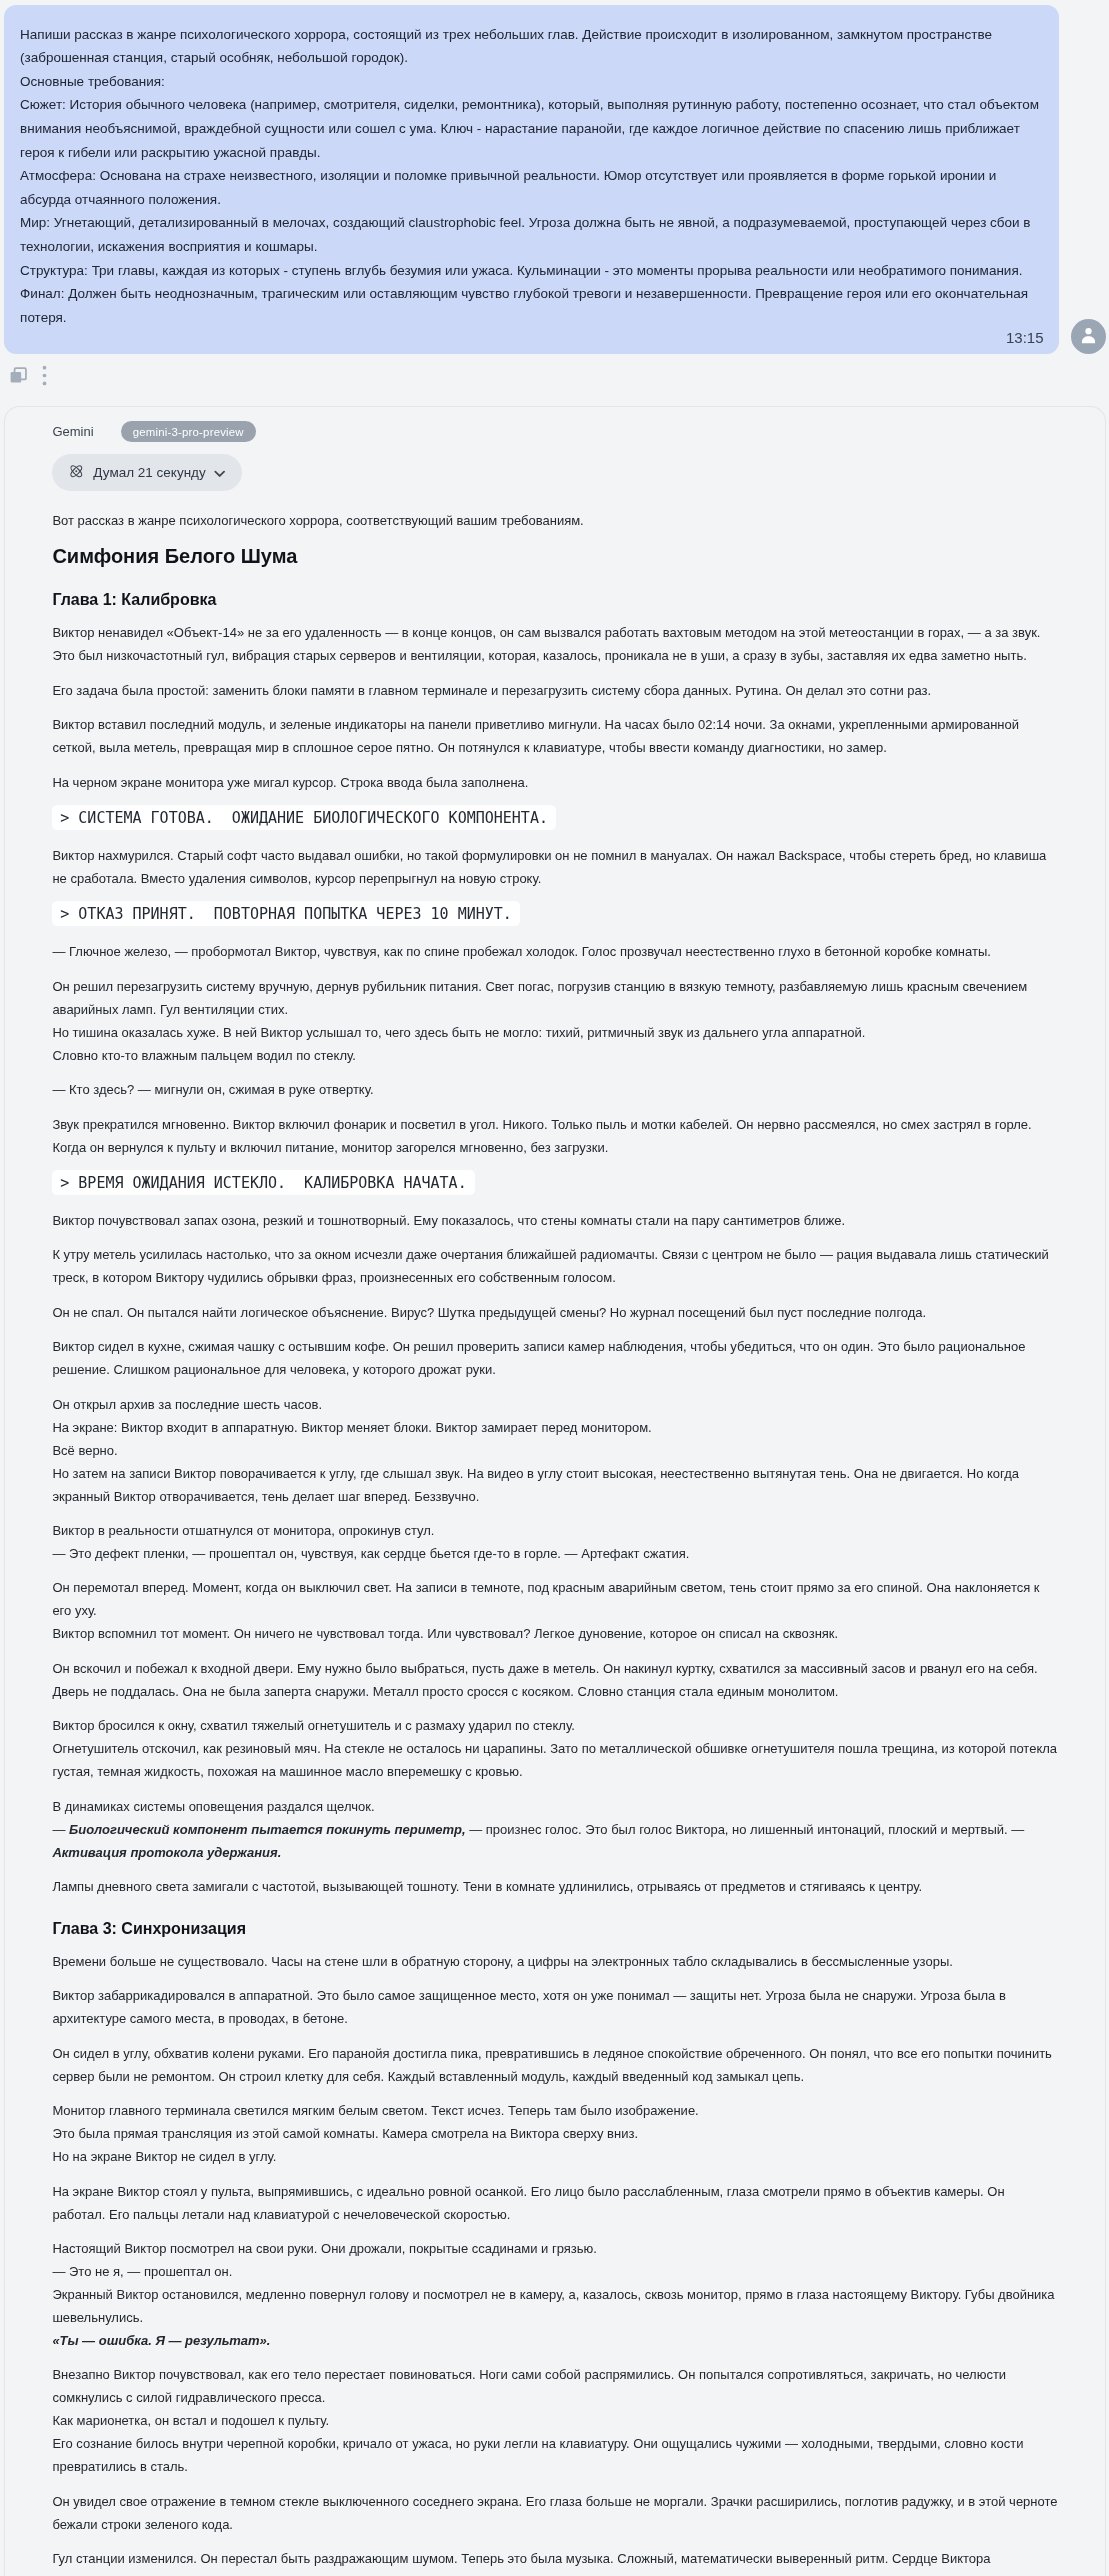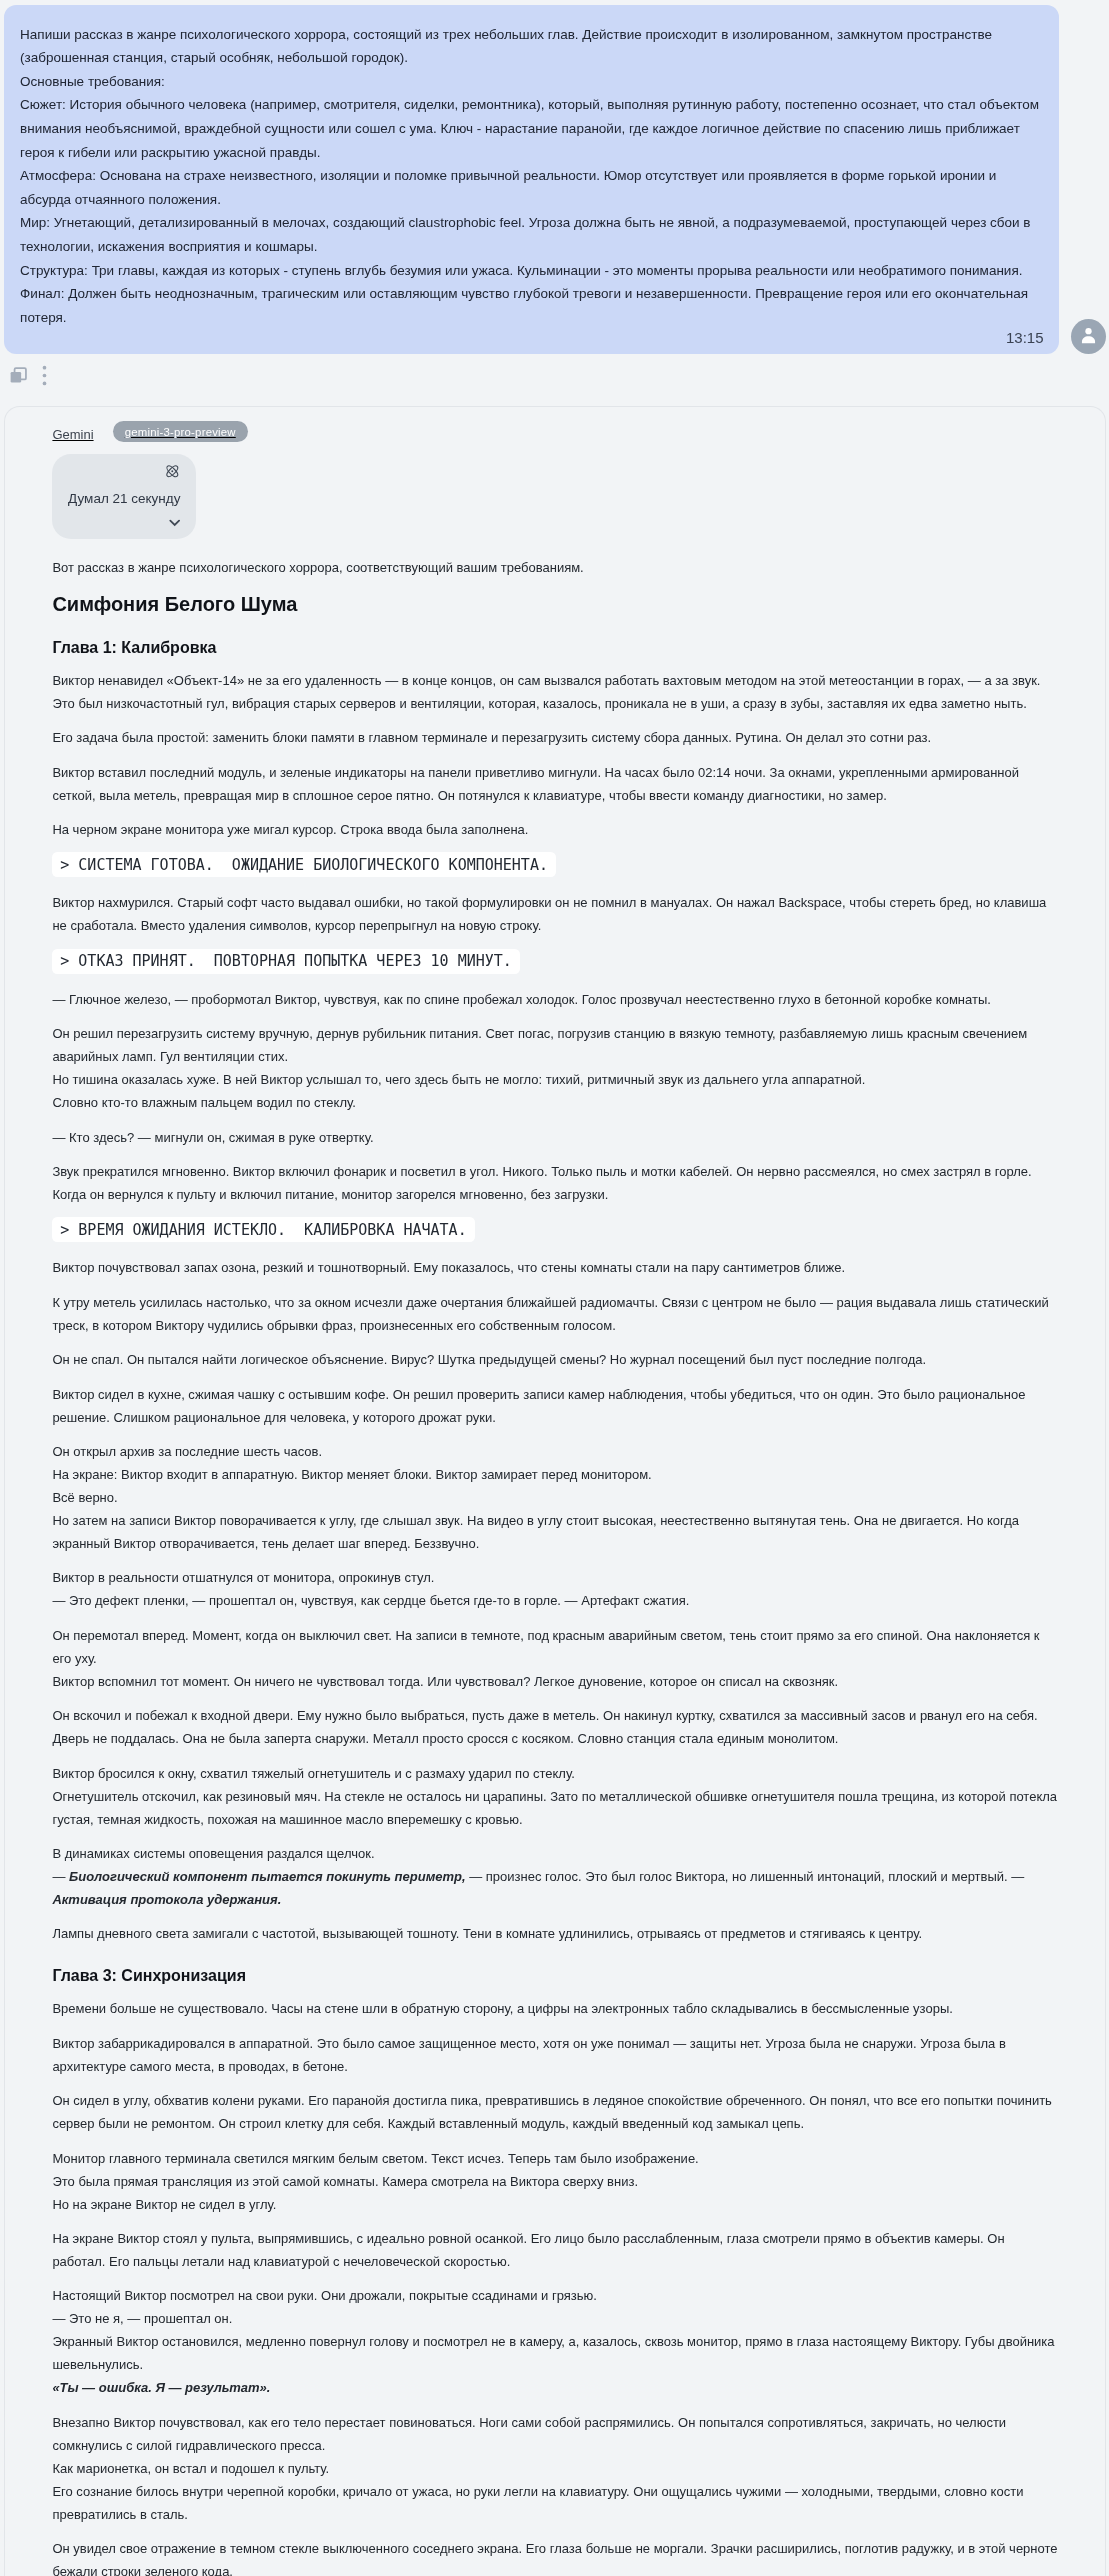--- a/index.html
+++ b/index.html
@@ -29,26 +29,26 @@
     flex:0 0 35px;display:flex;align-items:center;justify-content:center;}
 
   
   .actions-row{display:flex;align-items:center;gap:12.2px;padding:8.7px 0 7px 3.5px;height:30px;}
   .icon-btn{background:none;border:none;padding:0;margin:0;cursor:pointer;display:flex;align-items:center;}
 
   
   .response-card{position:relative;margin-top:7px;border:0.9px solid var(--card-border);border-bottom:none;
     border-radius:15.7px 15.7px 0 0;background:var(--page-bg);
     box-sizing:border-box;min-height:2148px;padding:14px 47px 61px 47px;}
-  .resp-header{display:flex;align-items:flex-end;gap:19px;text-decoration:underline;}
+  .resp-header{display:flex;align-items:center;gap:27px;}
   .assistant-name{font-size:13px;color:#3c434e;}
   .badge{background:var(--badge-bg);color:#fff;font-size:11.4px;padding:4.4px 12.2px;border-radius:872px;letter-spacing:0.2px;}
-  .thinking-pill{margin-top:12.2px;display:inline-flex;align-items:flex-end;gap:8.7px;
+  .thinking-pill{margin-top:12.2px;display:inline-flex;align-items:center;gap:8.7px;
     background:var(--pill-bg);border:none;border-radius:19px;padding:8.7px 15.7px;cursor:pointer;
-    font-family:inherit;font-size:13.5px;color:#2f3744;flex-direction:column;}
+    font-family:inherit;font-size:13.5px;color:#2f3744;}
 
   
   .content{margin-top:17.5px;color:var(--body-text);}
   .content p{font-size:13px;line-height:23px;margin:0 0 11.4px 0;}
   .content h1{font-size:20px;line-height:26px;margin:11px 0 19px 0;color:#101319;}
   .content h3{font-size:16px;line-height:19px;margin:21px 0 12.2px 0;color:#101319;}
   .codeblock{margin:1.7px 0 14px 0;}
   .codeline{display:inline-block;background:var(--code-bg);border-radius:5.2px;padding:3.5px 7.9px;
     font-family:"DejaVu Sans Mono","Liberation Mono",monospace;font-size:15px;color:#242a33;white-space:pre-wrap;}
   .bi{font-weight:700;font-style:italic;}

